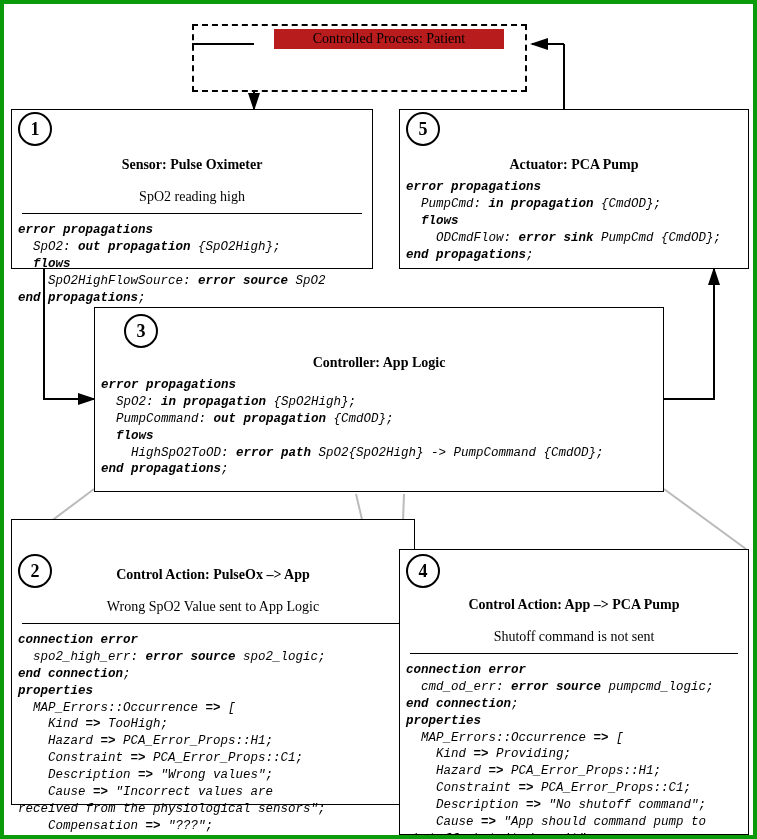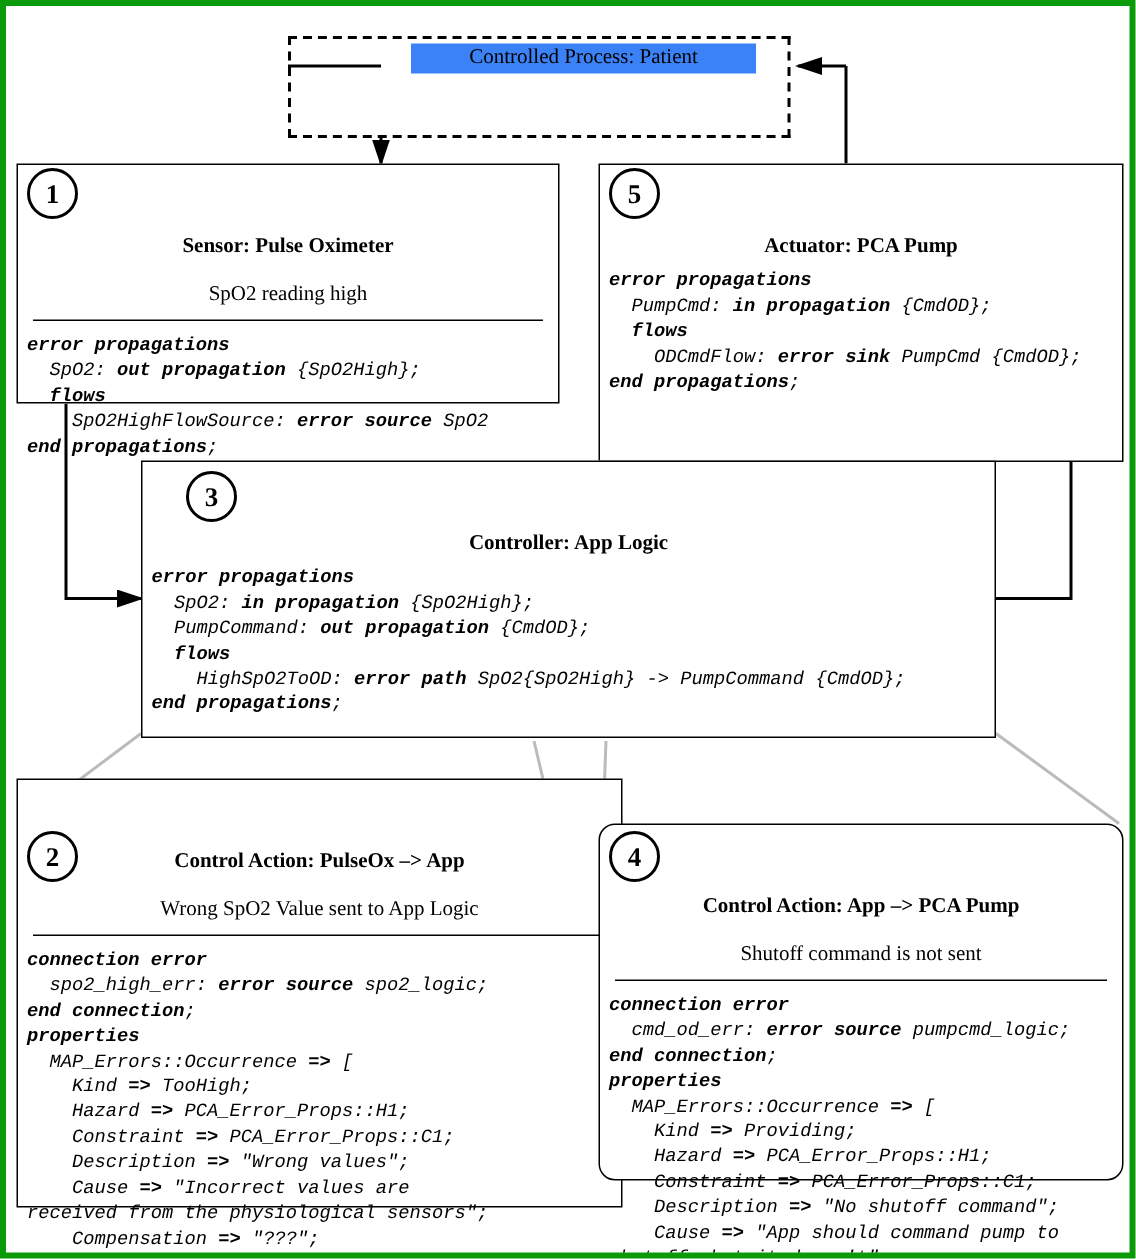--- a/index.html
+++ b/index.html
@@ -17,21 +17,21 @@
   .canvas { position: relative; width: 100%; height: 100%; }
 
   .proc-box {
     position: absolute;
     top: 25px;
     left: 270px;
     width: 230px;
     text-align: center;
     padding: 2px 0;
     font-size: 14px;
-    background: #3b82f6;
+    background: #b91c1c;
     z-index: 3;
   }
 
   .dash-box {
     position: absolute;
     top: 20px;
     left: 188px;
     width: 335px;
     height: 68px;
     border: 2px dashed #000;
@@ -80,24 +80,24 @@
     display: flex;
     align-items: center;
     justify-content: center;
     font-weight: bold;
     font-size: 18px;
     z-index: 5;
   }
 
   
   #box1 { top: 105px; left: 7px;   width: 362px; height: 160px; }
-  #box5 { top: 105px; left: 395px; width: 350px; height: 199px; }
+  #box5 { top: 105px; left: 395px; width: 350px; height: 160px; }
   #box3 { top: 303px; left: 90px;  width: 570px; height: 185px; }
   #box2 { top: 515px; left: 7px;   width: 404px; height: 286px; }
-  #box4 { top: 545px; left: 395px; width: 350px; height: 238px; border-radius: 11px; }
+  #box4 { top: 545px; left: 395px; width: 350px; height: 286px; }
 
   
   #n1 { top: 108px; left: 14px; }
   #n5 { top: 108px; left: 402px; }
   #n3 { top: 310px; left: 120px; }
   #n2 { top: 550px; left: 14px; }
   #n4 { top: 550px; left: 402px; }
 
   
   svg.arrows {

